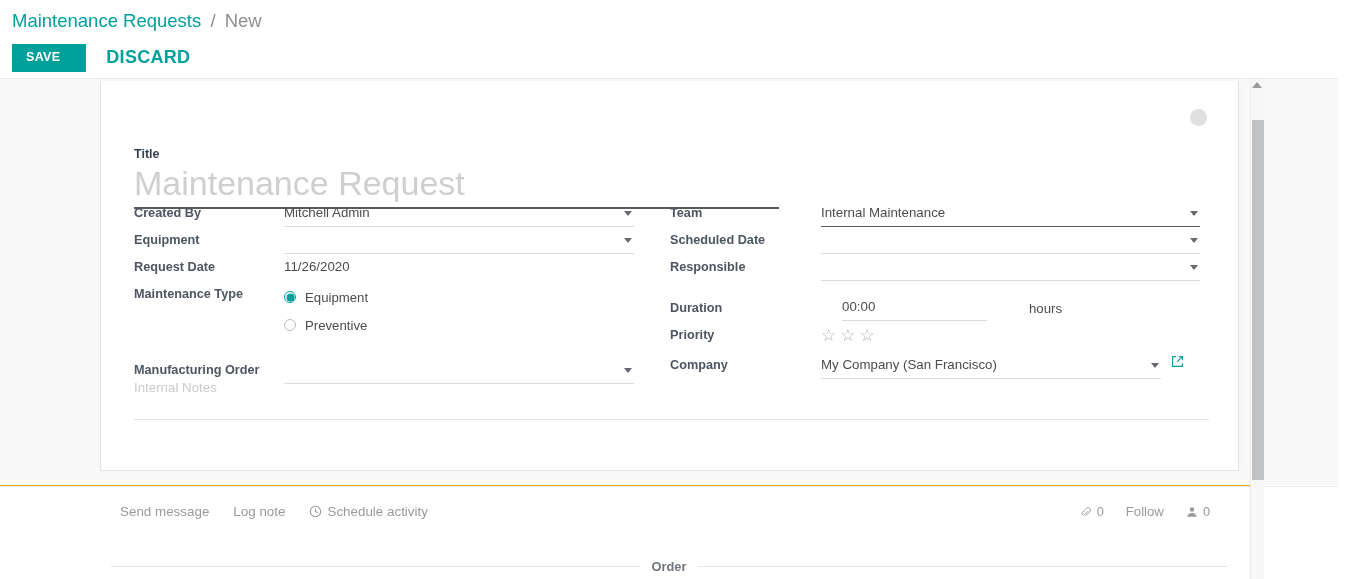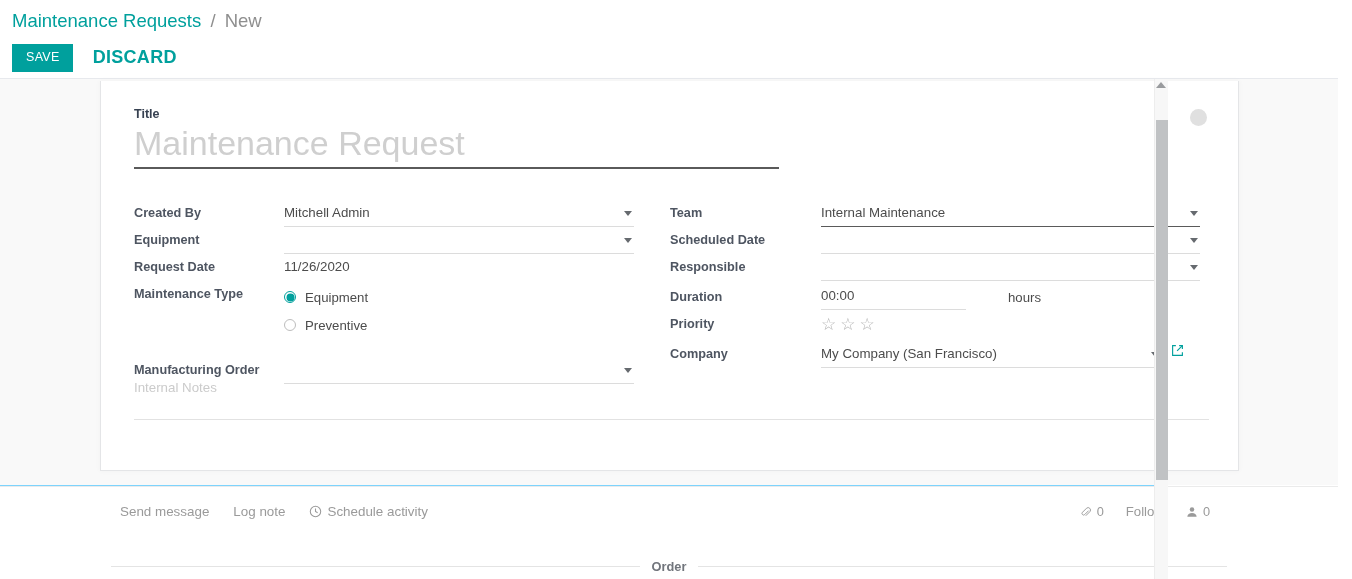--- a/index.html
+++ b/index.html
@@ -5,40 +5,40 @@
   * { box-sizing: border-box; }
   html, body {
     margin: 0; padding: 0;
     width: 1352px; height: 579px;
     overflow: hidden;
     background: #ffffff;
     font-family: "Liberation Sans", sans-serif;
     -webkit-font-smoothing: antialiased;
   }
 
-  #app { position: relative; width: 1168px; height: 579px; background: #7dd3fc; }
+  #app { position: relative; width: 1264px; height: 579px; background: #eab308; }
 
   
   .control-panel {
     position: absolute; left: 0; top: 0; width: 1338px; height: 79px;
     background: #ffffff; border-bottom: 1px solid #e7e9ed;
   }
   .breadcrumb {
     position: absolute; left: 12px; top: 8px;
     font-size: 18.5px; line-height: 26px; white-space: nowrap;
   }
   .bc-link { color: #00a09d; cursor: pointer; }
   .bc-sep { color: #8f8f8f; margin: 0 4px; }
   .bc-current { color: #8f8f8f; }
 
   .btn-row { position: absolute; left: 12px; top: 44px; display: flex; align-items: center; }
   .btn-save {
     background: #00a09d; color: #ffffff;
-    font-size: 12.5px; font-weight: normal; letter-spacing: .3px;
-    padding: 7px 13px 8px 14px; border: none; cursor: pointer;
+    font-size: 12.5px; font-weight: bold; letter-spacing: .3px;
+    padding: 7px 26px 8px 14px; border: none; cursor: pointer;
     text-transform: uppercase; line-height: 13px;
   }
   .btn-discard {
     background: transparent; color: #00a09d;
     font-size: 18px; font-weight: bold; letter-spacing: .3px;
     padding: 7px 12px 8px 12px; border: none; cursor: pointer;
     text-transform: uppercase; margin-left: 8px; line-height: 13px;
   }
 
   
@@ -59,21 +59,21 @@
   .avatar-dot {
     position: absolute; right: 31px; top: 28px;
     width: 17px; height: 17px; border-radius: 50%;
     background: #e0e0e0;
   }
 
   
   .title-block { position: absolute; left: 33px; top: 26px; width: 645px; }
   .title-label {
     font-size: 12.5px; font-weight: bold; color: #374151;
-    margin-bottom: 2px; display: block;
+    margin-bottom: 2px; display: block; margin-top: 40px;
   }
   .title-input {
     width: 645px; height: 46px;
     border: none; border-bottom: 2px solid #5a5a5a;
     background: transparent;
     font-family: "Liberation Sans", sans-serif;
     font-size: 34px; color: #3c3c3c;
     padding: 0 0 4px 0; outline: none; display: block;
   }
   .title-input::placeholder { color: #cfcfcf; }
@@ -325,21 +325,21 @@
       <div class="frow">
         <span class="flabel">Responsible</span>
         <div class="fvalue">
           <div class="fld">
             <input type="text" value="" style="">
             <span class="caret"></span>
           </div>
         </div>
       </div>
 
-      <div class="frow" style="margin-top:3px;">
+      <div class="frow" style="margin-top:14px;gap:21px;">
         <span class="flabel">Duration</span>
         <div class="fvalue">
           <div class="dur-wrap">
             <div class="dur-field">
               <input type="text" value="00:00" style="">
             </div>
             <span class="dur-suffix">hours</span>
           </div>
         </div>
       </div>

